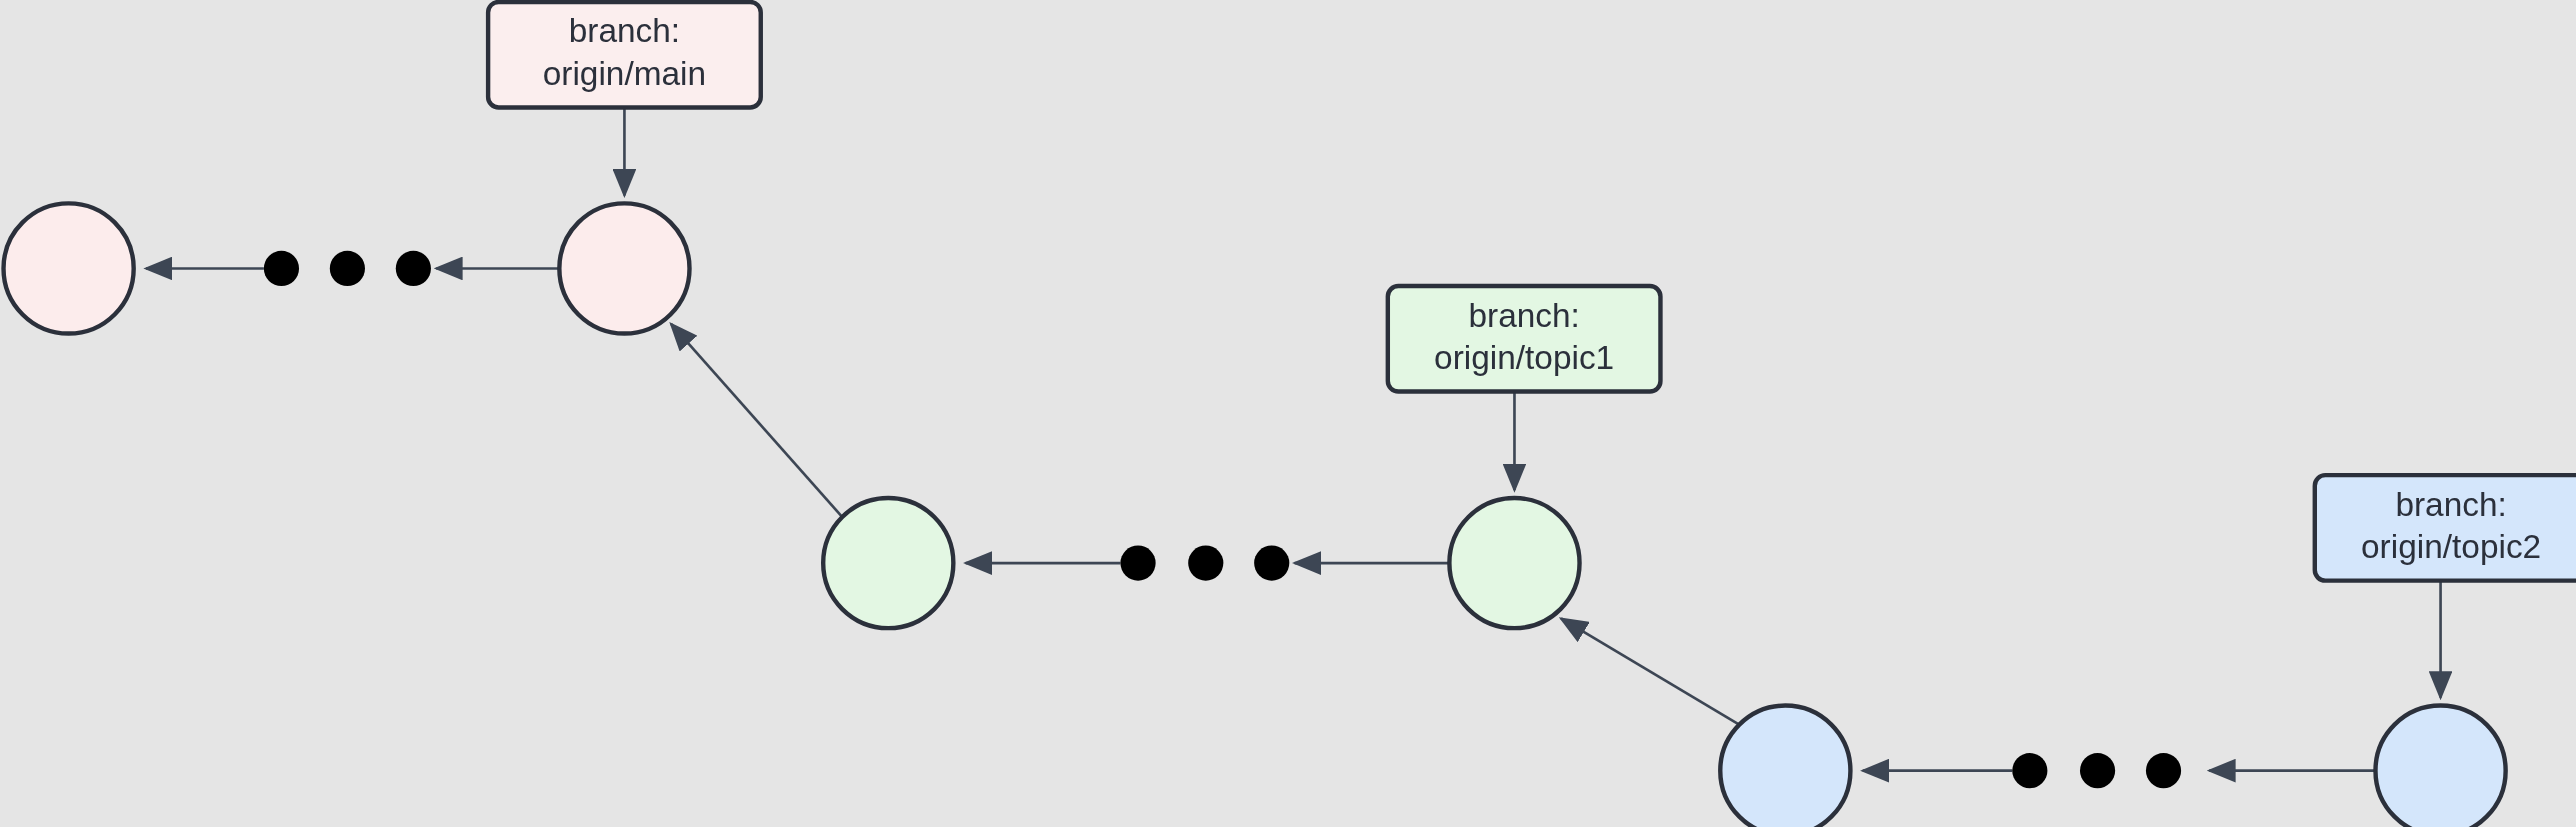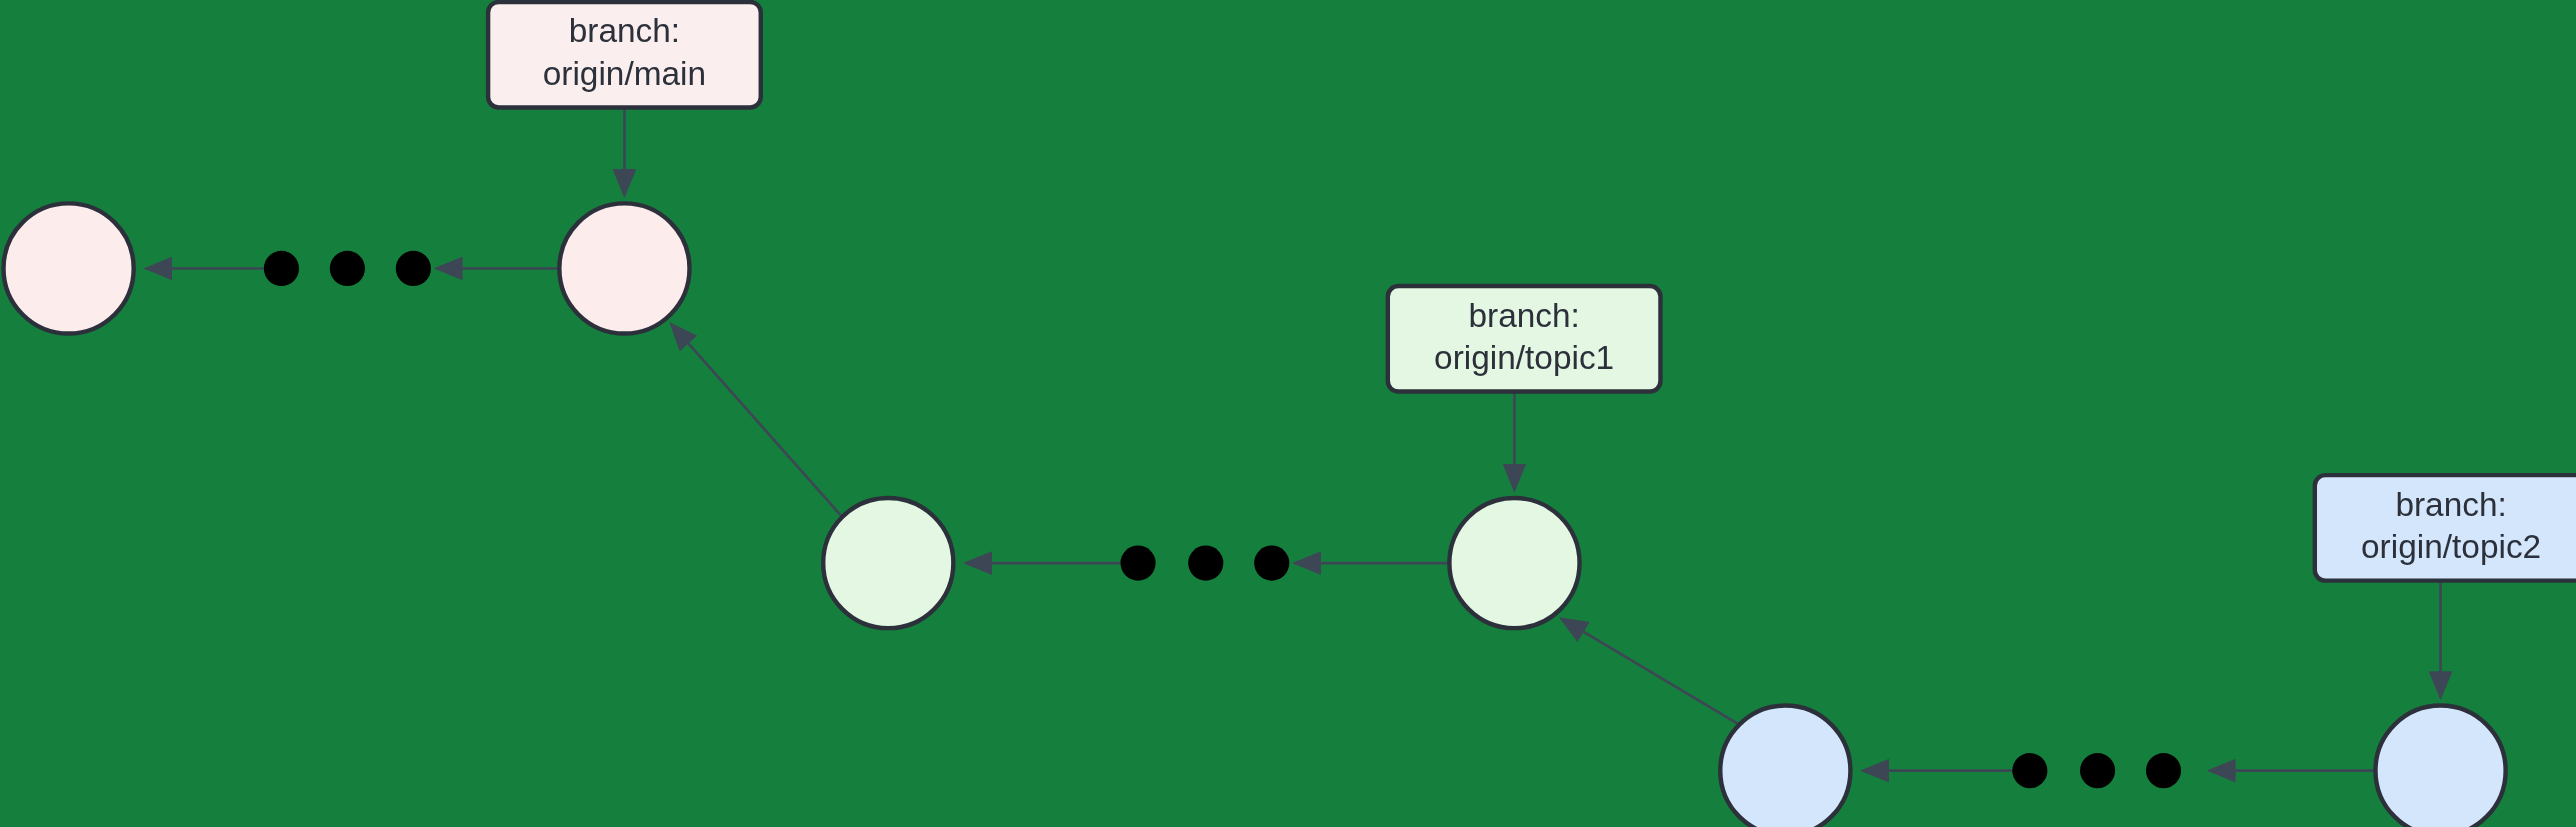--- a/index.html
+++ b/index.html
@@ -10,21 +10,21 @@
   body {
     width: 2576px;
     height: 828px;
     overflow: hidden;
     font-family: "Liberation Sans", sans-serif;
   }
   #canvas {
     position: relative;
     width: 2576px;
     height: 828px;
-    background: #15803d;
+    background: #e5e5e5;
   }
   #graph {
     position: absolute;
     top: 0;
     left: 0;
     width: 2576px;
     height: 828px;
   }
   .label-text {
     font-family: "Liberation Sans", sans-serif;

